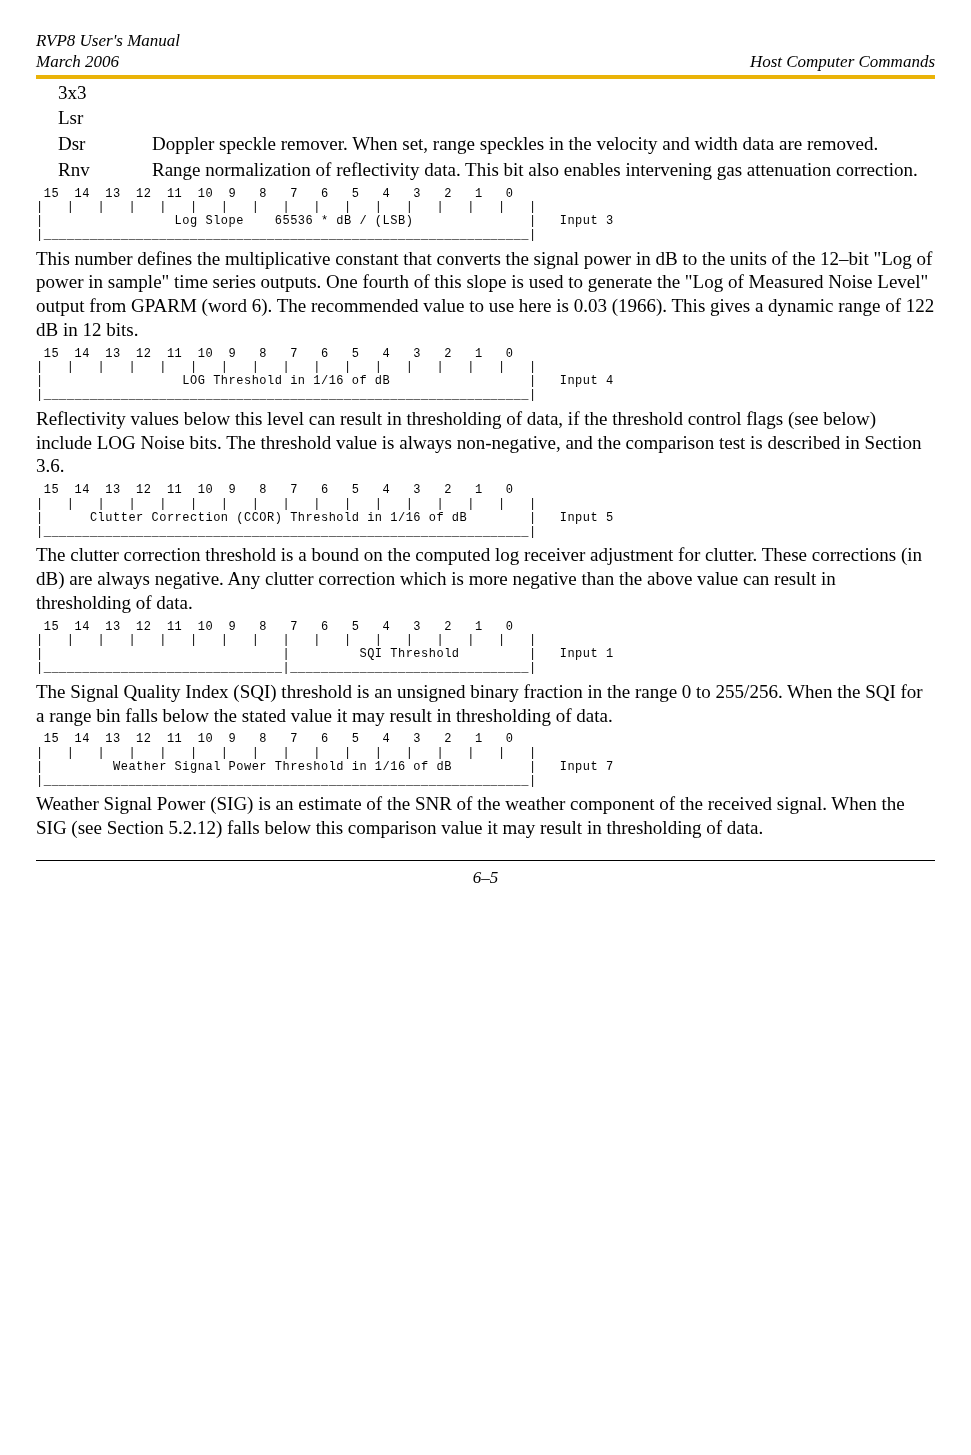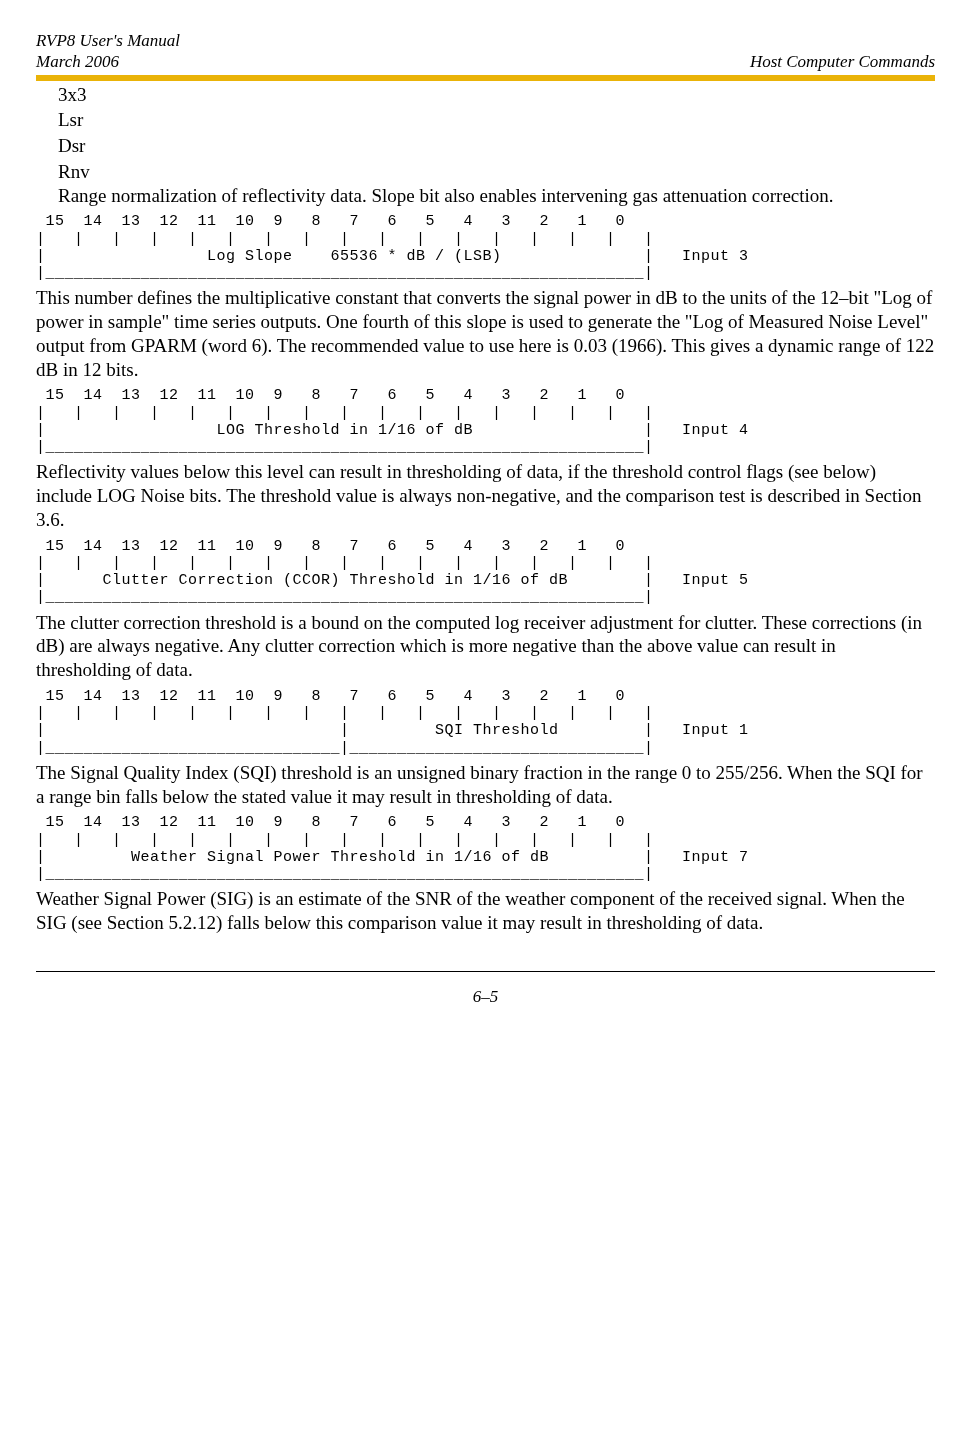--- a/index.html
+++ b/index.html
@@ -10,52 +10,51 @@
   padding: 30px 36px 20px 36px;
   color: #000;
   width: 971px;
   box-sizing: border-box;
 }
 .header-row {
   display: flex;
   justify-content: space-between;
   font-style: italic;
   font-size: 17px;
-  border-bottom: 6px solid #eab308;
+  border-bottom: 4px solid #eab308;
   padding-bottom: 2px;
 }
 .header-left { text-align: left; }
 .header-right { text-align: right; align-self: flex-end;}
 .def-row {
   display: flex;
   margin: 2px 0 2px 22px;
-  flex-direction: column;
 }
 .def-term {
   width: 94px;
   flex-shrink: 0;
 }
 .def-desc {
   flex: 1;
 }
 .para {
   margin: 4px 0 6px 0;
 }
 .bit-diagram {
   font-family: "Courier New", Courier, monospace;
-  font-size: 15px;
+  font-size: 12px;
   white-space: pre;
   line-height: 1.15;
   margin: 6px 0 4px 0;
   letter-spacing: 0.5px;
 }
 .footer {
   border-top: 1px solid #000;
-  margin-top: 36px;
-  padding-top: 14px;
+  margin-top: 20px;
+  padding-top: 6px;
   text-align: center;
   font-style: italic;
   font-size: 17px;
 }
 </style>
 </head>
 <body>
 
 <div class="header-row">
   <div class="header-left">
@@ -68,24 +67,25 @@
 </div>
 
 <div class="def-row">
   <div class="def-term">3x3</div>
 </div>
 <div class="def-row">
   <div class="def-term">Lsr</div>
 </div>
 <div class="def-row">
   <div class="def-term">Dsr</div>
+  <div class="def-desc">Doppler speckle remover.  When set, range speckles in the velocity and width data are removed.</div>
 </div>
 <div class="def-row">
   <div class="def-term">Rnv</div>
-  <div class="def-desc">Range normalization of reflectivity data.  Slope bit also enables intervening gas attenuation correction.</div>
+  <div class="def-desc">Range normalization of reflectivity data.  This bit also enables intervening gas attenuation correction.</div>
 </div>
 
 <div class="bit-diagram"><span> 15  14  13  12  11  10  9   8   7   6   5   4   3   2   1   0 </span>
 <span>|   |   |   |   |   |   |   |   |   |   |   |   |   |   |   |   |</span>
 <span>|                 Log Slope    65536 * dB / (LSB)               |   Input 3</span>
 <span>|_______________________________________________________________|</span></div>
 
 <div class="para">This number defines the multiplicative constant that converts the signal power in dB to the units of the 12–bit "Log of power in sample" time series outputs.  One fourth of this slope is used to generate the "Log of Measured Noise Level" output from GPARM (word 6).  The recommended value to use here is 0.03 (1966).  This gives a dynamic range of 122 dB in 12 bits.</div>
 
 <div class="bit-diagram"><span> 15  14  13  12  11  10  9   8   7   6   5   4   3   2   1   0 </span>

